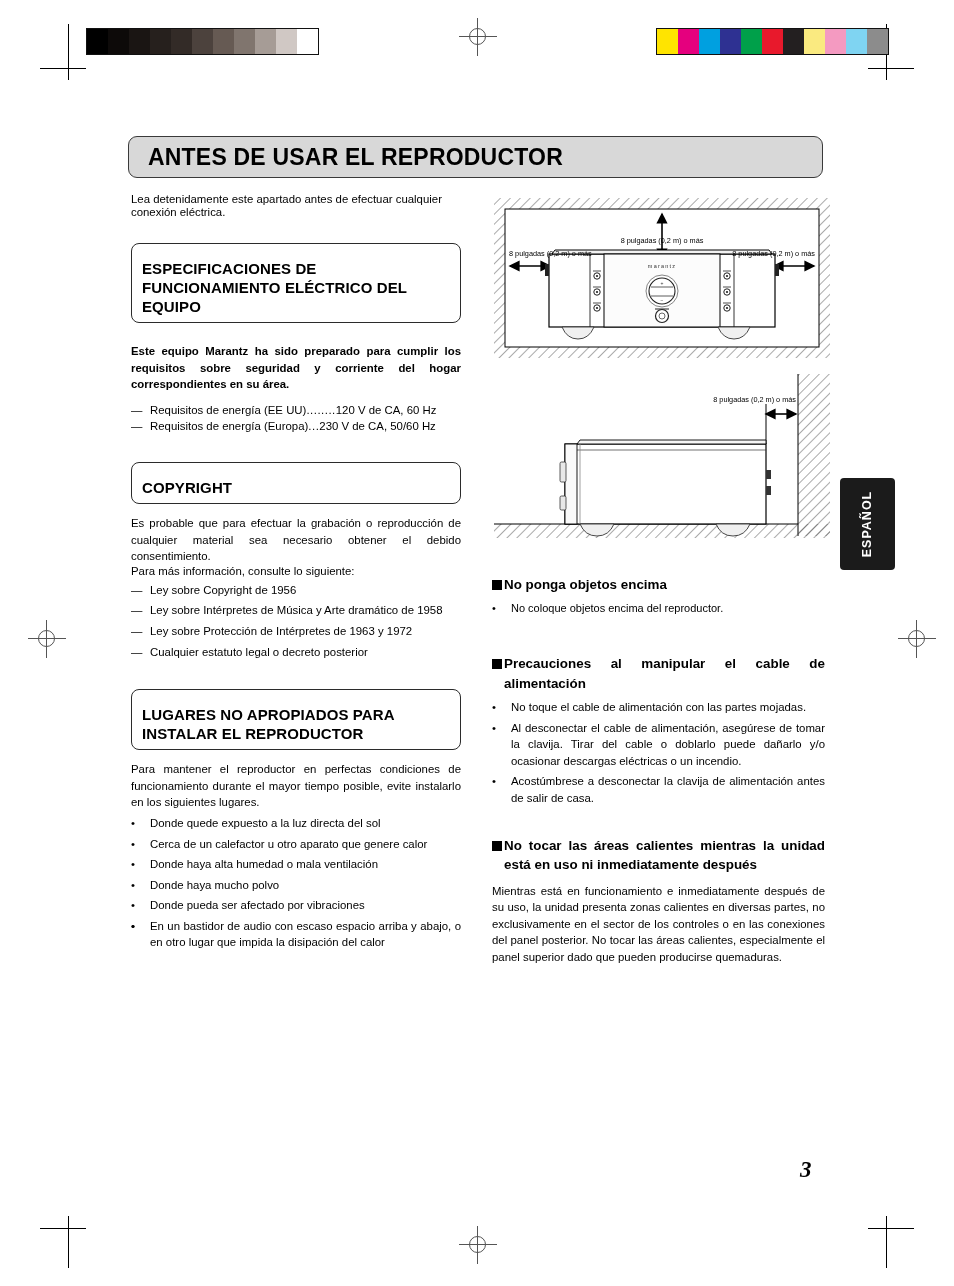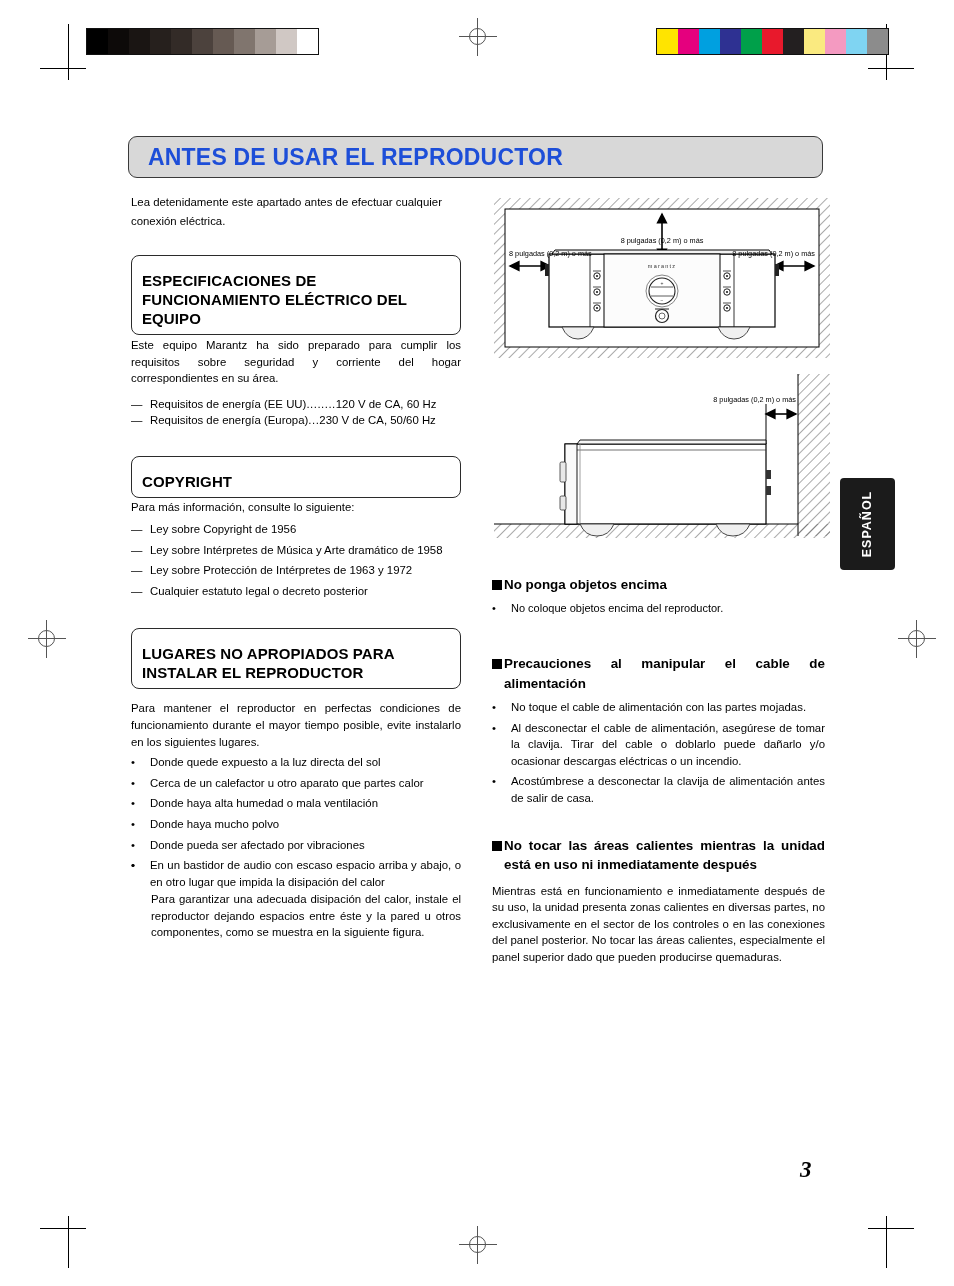--- a/index.html
+++ b/index.html
@@ -36,27 +36,27 @@
   .title-bar {
     position: absolute; left: 128px; top: 136px;
     width: 695px; height: 42px;
     background: #d8d8d8;
     border: 1px solid #3a3a3a;
     border-radius: 9px;
     display: flex; align-items: center;
   }
   .title-bar .title-text {
     font-size: 23px; font-weight: bold; letter-spacing: .2px;
-    padding-left: 19px; color: #1d4ed8;
+    padding-left: 19px; color: #000000;
   }
 
   .col-left { position: absolute; left: 131px; top: 193px; width: 330px; }
   .col-right { position: absolute; left: 492px; top: 575px; width: 333px; }
 
-  .intro { font-size: 11.4px; line-height: 19px; }
+  .intro { font-size: 11.4px; line-height: 13px; }
 
   
   .sec-head {
     border: 1px solid #2b2b2b;
     border-radius: 8px;
     padding: 15px 10px 6px 10px;
     font-size: 15px; font-weight: bold; line-height: 19px;
     letter-spacing: .1px;
   }
 
@@ -190,38 +190,39 @@
 
   <div class="title-bar">
     <div class="title-text">ANTES DE USAR EL REPRODUCTOR</div>
   </div>
 
   <div class="col-left">
 
     <div class="intro">Lea detenidamente este apartado antes de efectuar cualquier conexión eléctrica.</div>
 
     <div class="sec-head" style="margin-top:24px;">ESPECIFICACIONES DE FUNCIONAMIENTO ELÉCTRICO DEL EQUIPO</div>
-    <div class="body-just" style="margin-top:2px;">Este equipo Marantz ha sido preparado para cumplir los requisitos sobre seguridad y corriente del hogar correspondientes en su área.</div>
+    <div class="body-just" style="margin-top:20px;font-weight:bold;">Este equipo Marantz ha sido preparado para cumplir los requisitos sobre seguridad y corriente del hogar correspondientes en su área.</div>
 
     <div style="margin-top:9px;">
       <div class="spec-line">
         <span class="mk" style="width:19px;">—</span>
         <span>Requisitos de energía (EE UU)</span>
         <span style="letter-spacing:.5px;">........</span>
         <span>120 V de CA, 60 Hz</span>
       </div>
       <div class="spec-line">
         <span class="mk" style="width:19px;">—</span>
         <span>Requisitos de energía (Europa)</span>
         <span style="letter-spacing:.5px;">...</span>
         <span>230 V de CA, 50/60 Hz</span>
       </div>
     </div>
 
     <div class="sec-head" style="margin-top:27px;">COPYRIGHT</div>
+    <div class="body-just" style="margin-top:11px;">Es probable que para efectuar la grabación o reproducción de cualquier material sea necesario obtener el debido consentimiento.</div>
     <div class="intro">Para más información, consulte lo siguiente:</div>
 
     <ul class="plain" style="margin-top:4px;">
       <li class="dash">
         <span class="mk">—</span>
         <span>Ley sobre Copyright de 1956</span>
       </li>
       <li class="dash j">
         <span class="mk">—</span>
         <span>Ley sobre Intérpretes de Música y Arte dramático de 1958</span>
@@ -239,21 +240,21 @@
     <div class="sec-head" style="margin-top:29px;">LUGARES NO APROPIADOS PARA INSTALAR EL REPRODUCTOR</div>
     <div class="body-just" style="margin-top:11px;">Para mantener el reproductor en perfectas condiciones de funcionamiento durante el mayor tiempo posible, evite instalarlo en los siguientes lugares.</div>
 
     <ul class="plain" style="margin-top:3px;">
       <li class="dot">
         <span class="mk">•</span>
         <span>Donde quede expuesto a la luz directa del sol</span>
       </li>
       <li class="dot">
         <span class="mk">•</span>
-        <span>Cerca de un calefactor u otro aparato que partes calor</span>
+        <span>Cerca de un calefactor u otro aparato que genere calor</span>
       </li>
       <li class="dot">
         <span class="mk">•</span>
         <span>Donde haya alta humedad o mala ventilación</span>
       </li>
       <li class="dot">
         <span class="mk">•</span>
         <span>Donde haya mucho polvo</span>
       </li>
       <li class="dot">
@@ -262,21 +263,20 @@
       </li>
       <li class="dot j">
         <span class="mk">•</span>
       </li>
       <li class="dot j">
         <span class="mk">•</span>
         <span>En un bastidor de audio con escaso espacio arriba y abajo, o en otro lugar que impida la disipación del calor</span>
       </li>
     </ul>
 
-    <div class="body-just sub-indent" style="margin-top:1px;">Para garantizar una adecuada disipación del calor, instale el reproductor dejando espacios entre éste y la pared u otros componentes, como se muestra en la siguiente figura.</div>
   </div>
 
   <div class="col-right">
 
     <div class="blk-head">
       <span class="sq"></span>
       <span>No ponga objetos encima</span>
     </div>
     <ul class="plain" style="margin-top:5px;">
       <li class="dot" style="font-size:11px;">

